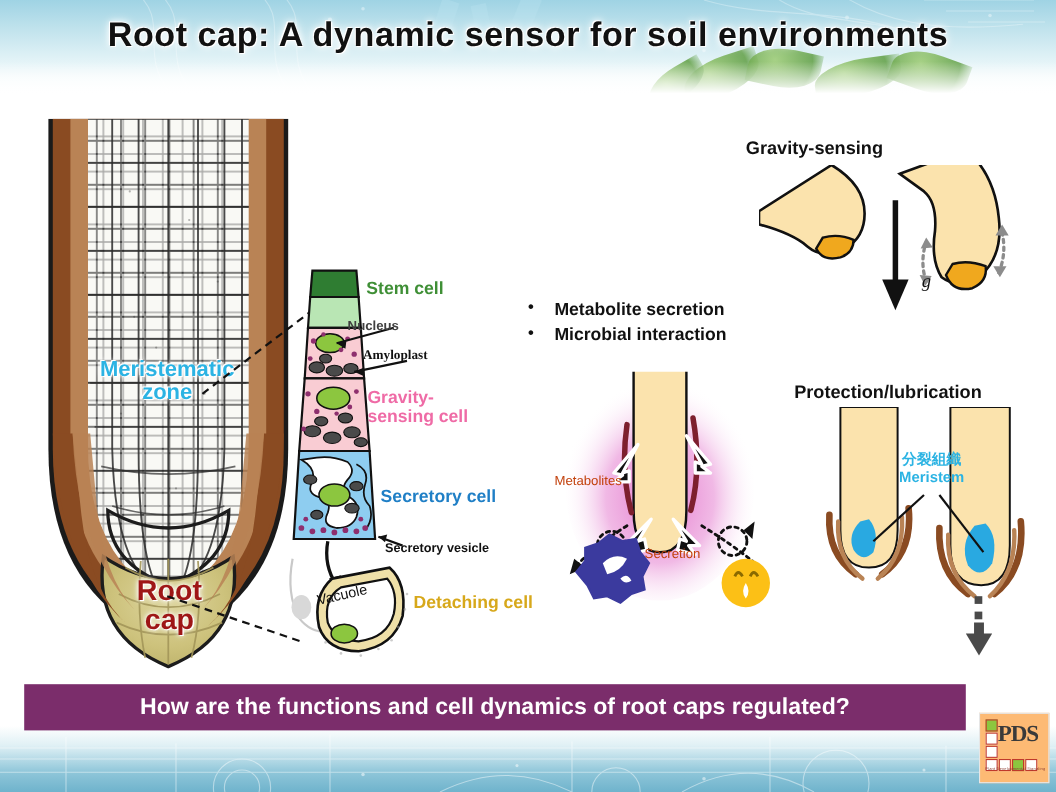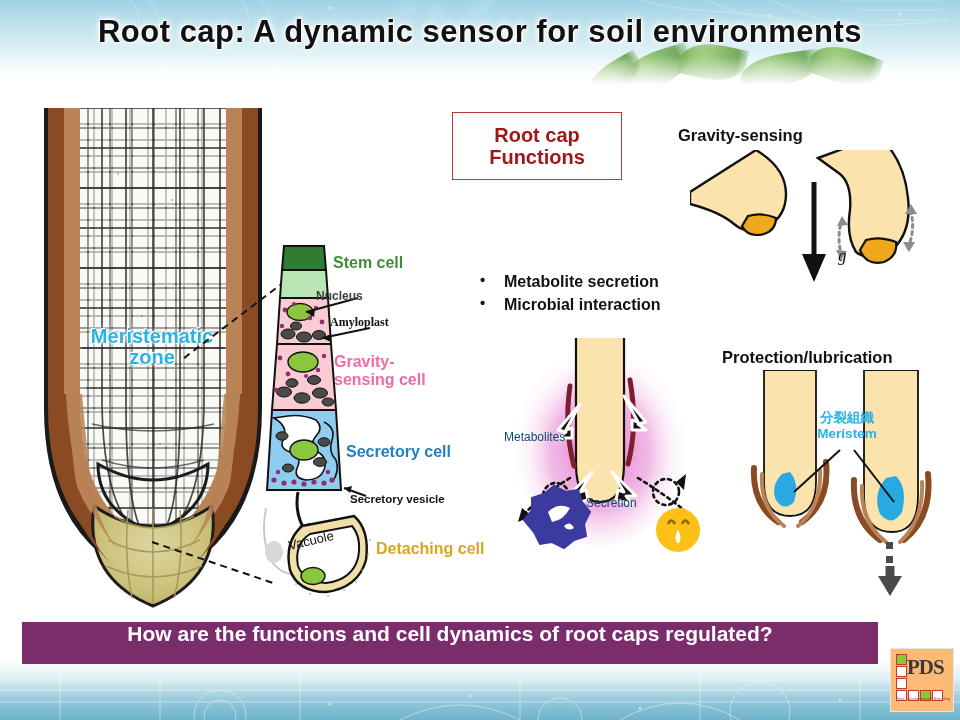--- a/index.html
+++ b/index.html
@@ -64,34 +64,34 @@
   
   .panel-title{position:absolute;font-size:16.5px;font-weight:bold;color:#111;margin-left:12px;}
   .pt-gravity{left:666px;top:126px;}
   .pt-protect{left:710px;top:348px;}
 
   .gravity{position:absolute;left:690px;top:150px;width:270px;height:145px;}
   .glabel{position:absolute;left:838px;top:246px;font-size:17px;font-style:italic;
       font-family:"Liberation Serif",serif;color:#111;}
 
   .secretion{position:absolute;left:488px;top:338px;width:236px;height:215px;}
-  .sec-lbl{position:absolute;font-size:12px;color:#0c4a6e;}
+  .sec-lbl{position:absolute;font-size:12px;color:#c2410c;}
   .sl-metab{left:504px;top:430px;}
   .sl-secre{left:586px;top:496px;}
 
   .protect{position:absolute;left:742px;top:370px;width:218px;height:230px;}
   .pr-lbl{position:absolute;left:792px;top:410px;width:110px;text-align:center;
       font-size:13.5px;font-weight:bold;color:#2bb3e3;line-height:1.15;}
 
   
   .footer-tex{position:absolute;left:0;top:660px;width:960px;height:60px;
       background:linear-gradient(180deg,#ffffff 0%,#dff0f5 30%,#8fc6d9 70%,#6fb3cc 100%);
       overflow:hidden;}
   .banner{position:absolute;left:22px;top:622px;width:856px;height:42px;
-      background:#7b2d6b;display:flex;justify-content:center;}
+      background:#7b2d6b;display:flex;align-items:center;justify-content:center;}
   .banner span{font-size:21px;font-weight:bold;color:#fff;}
 
   .logo{position:absolute;left:890px;top:648px;width:62px;height:62px;background:#fdba74;
       border:1px solid #e6e6e6;}
   .logo-txt{position:absolute;left:16px;top:6px;font-size:21px;font-weight:bold;
       color:#3a3a3a;letter-spacing:-1px;font-family:"Liberation Serif",serif;}
   .logo-sq{position:absolute;width:9px;height:9px;border:1.4px solid #c0392b;}
   .logo-tag{position:absolute;left:4px;top:48px;width:56px;text-align:center;
       font-size:3.6px;color:#8b3a2e;letter-spacing:.2px;}
 </style>
@@ -219,20 +219,24 @@
           <circle cx="164" cy="250" r="1"></circle>
         <circle cx="88" cy="268" r="1"></circle>
           <circle cx="138" cy="336" r="1"></circle>
           <circle cx="100" cy="180" r="1"></circle>
       </g>
     </svg>
     <div class="micro-label lbl-meristem">
       <span>Meristematic</span><br>
       <span>zone</span>
     </div>
+    <div class="micro-label lbl-rootcap">
+      <span>Root</span><br>
+      <span>cap</span>
+    </div>
   </div>
 
   <svg style="position:absolute;left:180px;top:270px;" width="120" height="90">
     <path d="M4 88 L112 6" stroke="#111" stroke-width="2" stroke-dasharray="7 5" fill="none"></path>
   </svg>
   <svg style="position:absolute;left:150px;top:540px;" width="130" height="50">
     <path d="M2 2 L126 44" stroke="#111" stroke-width="2" stroke-dasharray="7 5" fill="none"></path>
   </svg>
 
   <div class="cellcol">
@@ -340,24 +344,20 @@
     <div class="cc-label cc-grav">
       <span>Gravity-</span><br>
       <span>sensing cell</span>
     </div>
     <div class="cc-label cc-sec">Secretory cell</div>
     <div class="cc-label cc-vesicle">Secretory vesicle</div>
     <div class="cc-label cc-detach">Detaching cell</div>
     <div class="cc-vacuole">Vacuole</div>
   </div>
 
-  <div class="fnbox">
-    <span>Root cap</span>
-    <span>Functions</span>
-  </div>
 
   <div class="bullets">
     <ul>
       <li>Metabolite secretion</li>
       <li>Microbial interaction</li>
     </ul>
   </div>
 
   <div class="panel-title pt-gravity">Gravity-sensing</div>
   <div class="gravity">

